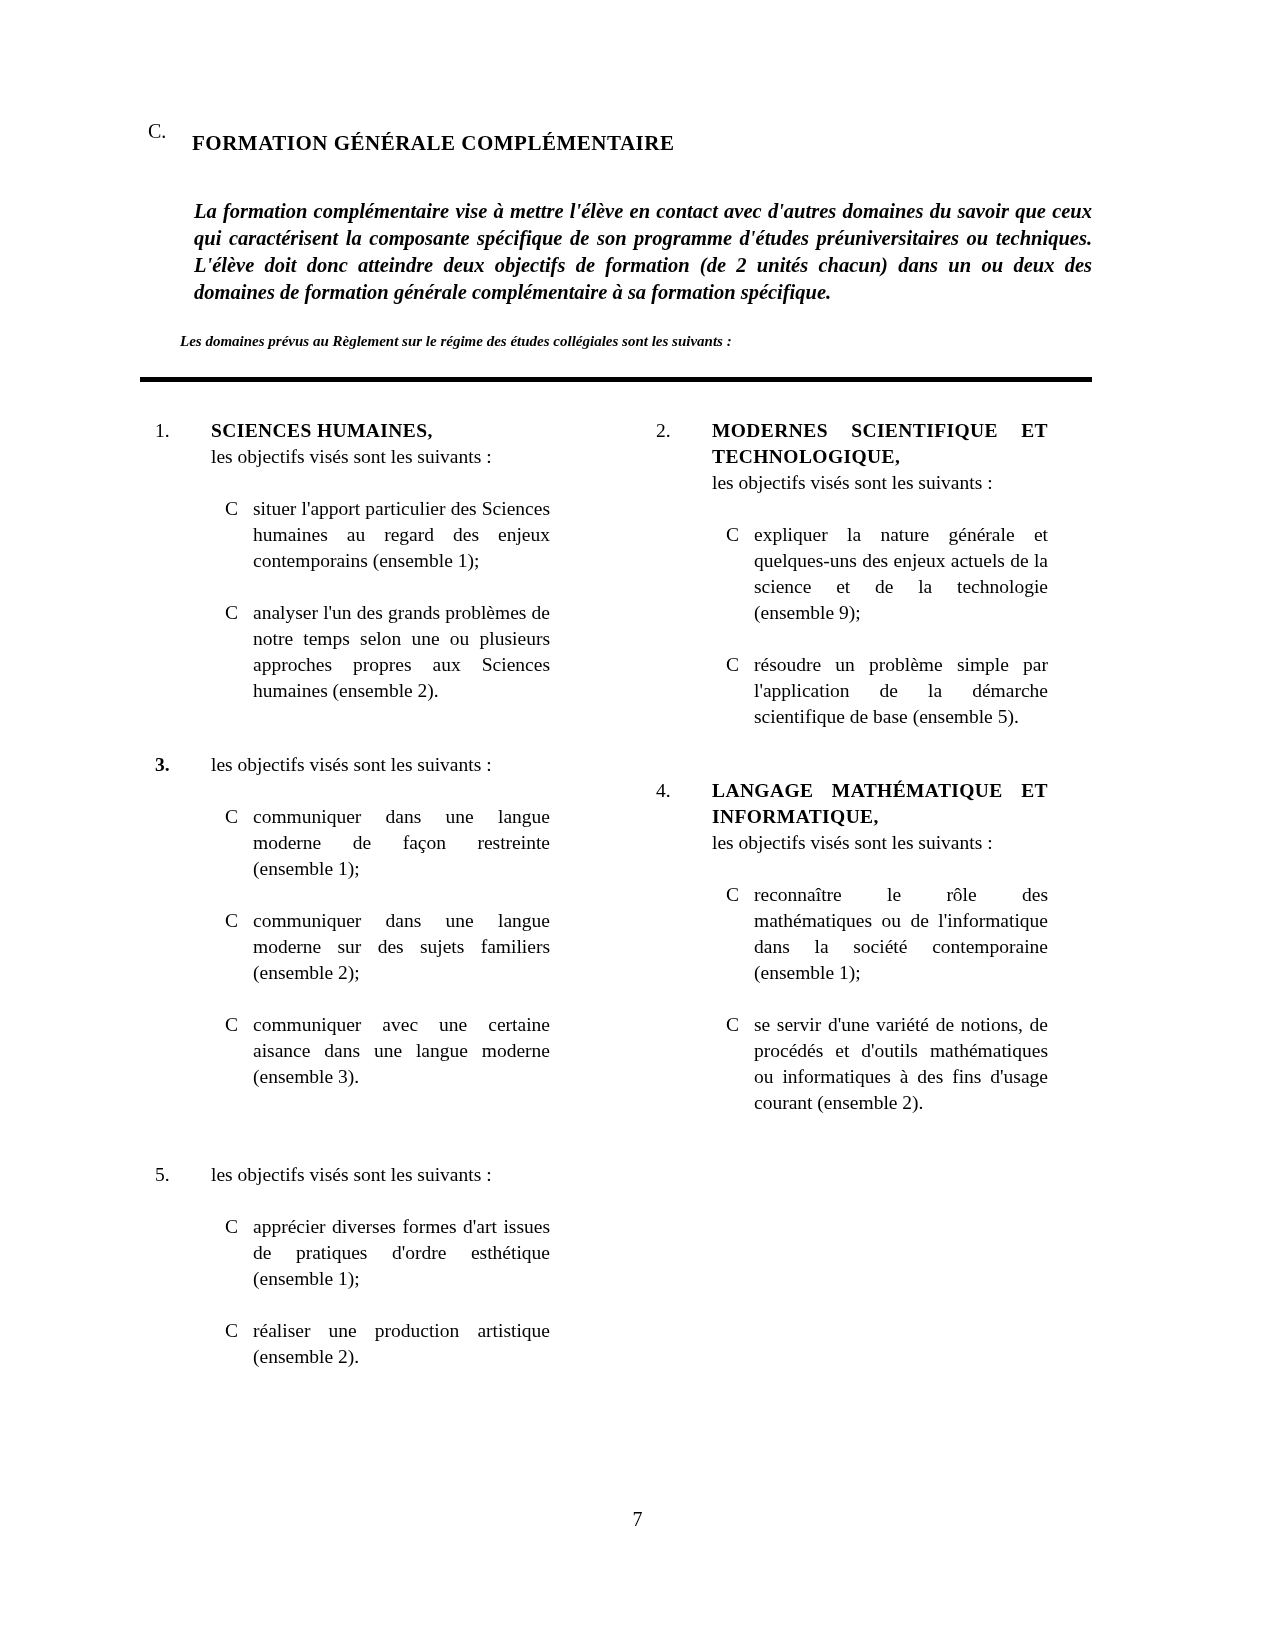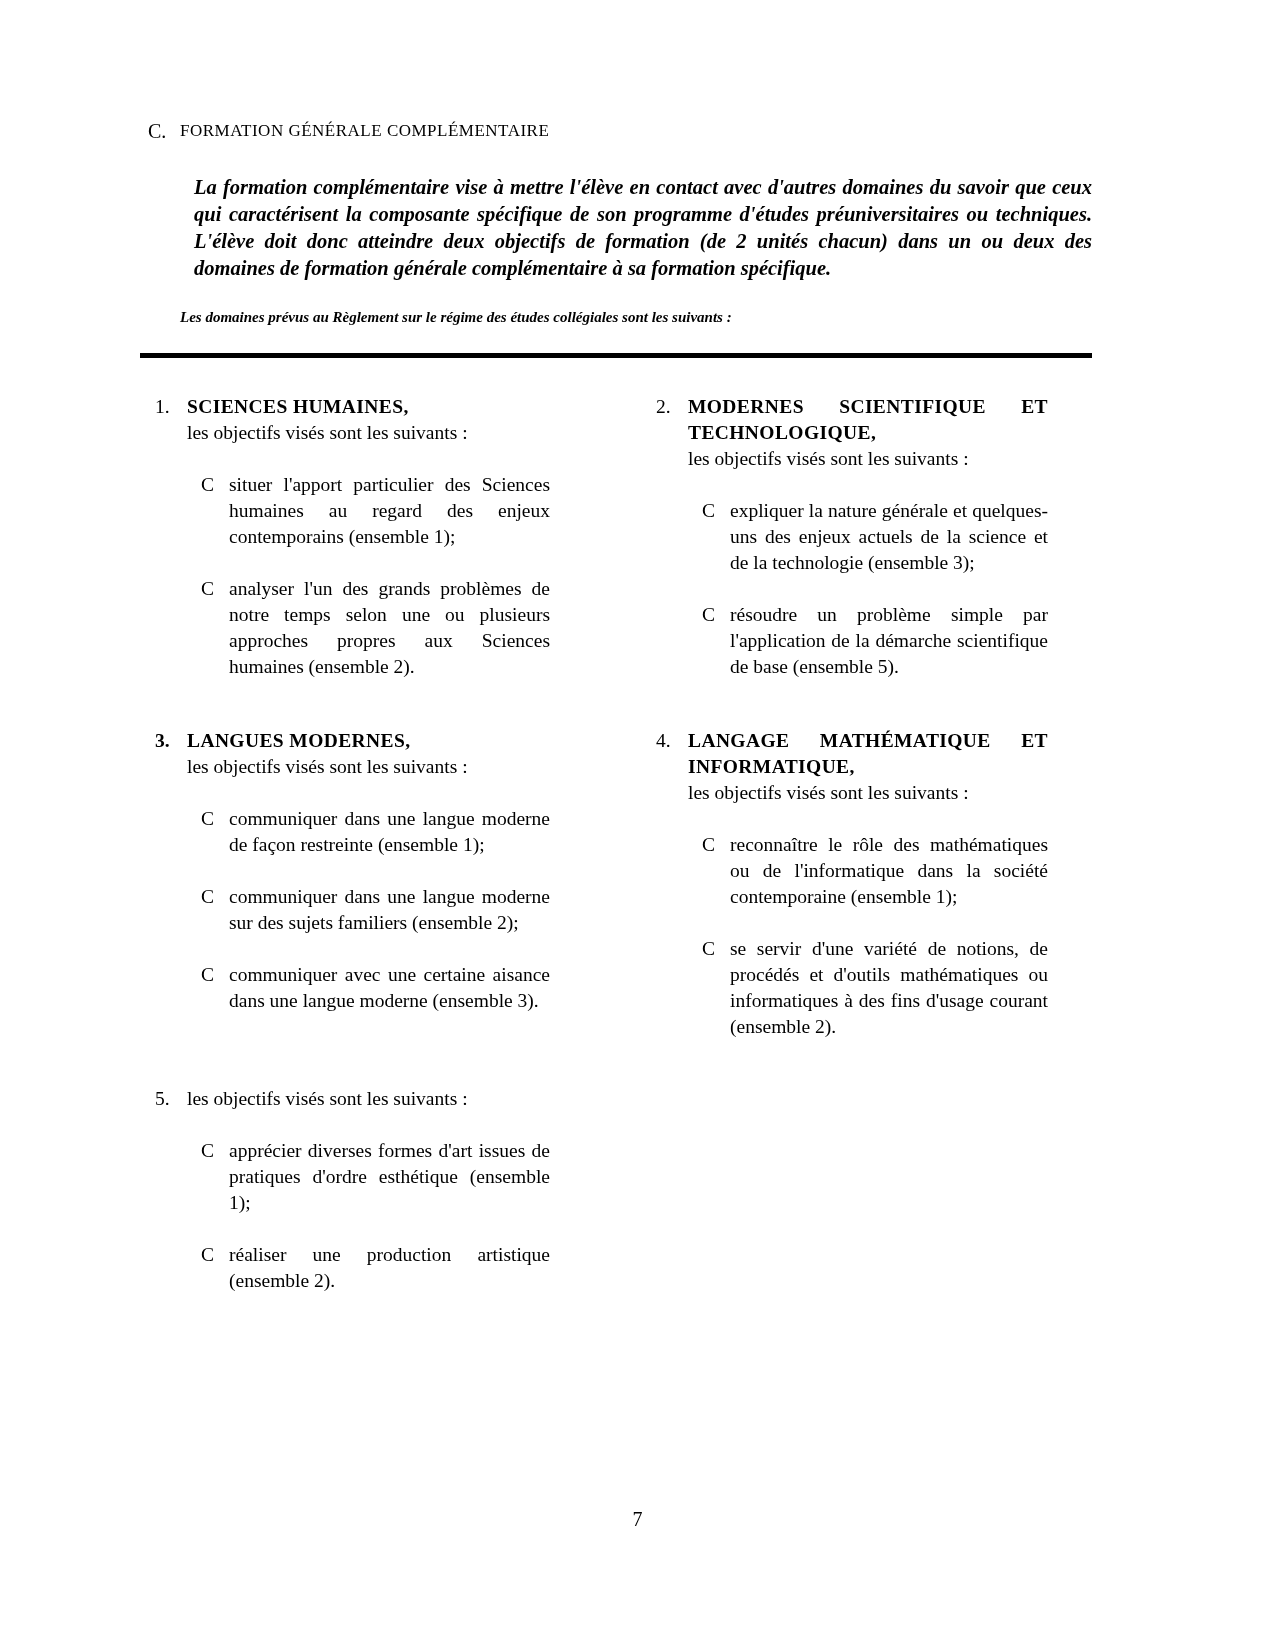--- a/index.html
+++ b/index.html
@@ -26,23 +26,23 @@
   .doc-header {
     display: flex;
     align-items: flex-start;
   }
   .sec-letter {
     width: 32px;
     flex: none;
     font-size: 20px;
   }
   .sec-title {
-    margin: 0;
-    font-size: 17px;
-    font-weight: normal;
+    margin: 12px;
+    font-size: 21px;
+    font-weight: bold;
     letter-spacing: 0.5px;
     line-height: 26px;
   }
   .sec-units {
     font-size: 19.5px;
     line-height: 25px;
   }
 
   
   .intro {
@@ -83,21 +83,21 @@
     display: flex;
   }
   .domain + .domain { margin-top: 48px; }
   .domain.extra-gap { margin-top: 72px; }
 
   .d-num {
     width: 32px;
     flex: none;
   }
   .d-num.bold { font-weight: bold; }
-  .d-body { flex: 1 1 auto; min-width: 0; }
+  .d-body { flex: 1 1 auto; min-width: 0; margin-left: 24px; }
 
   .d-title {
     font-weight: bold;
     letter-spacing: 0.4px;
     text-align: justify;
   }
   .d-lead {
     line-height: 26px;
   }
 
@@ -159,21 +159,20 @@
           <div class="obj">
             <span class="bullet">C</span>
             <span class="obj-text">analyser l'un des grands problèmes de notre temps selon une ou plusieurs approches propres aux Sciences humaines (ensemble 2).</span>
           </div>
         </div>
       </section>
 
       <section class="domain">
         <div class="d-num bold">3.</div>
         <div class="d-body">
-          <div class="d-title">LANGUES MODERNES,</div>
           <div class="d-lead">les objectifs visés sont les suivants :</div>
           <div class="obj">
             <span class="bullet">C</span>
             <span class="obj-text">communiquer dans une langue moderne de façon restreinte (ensemble 1);</span>
           </div>
           <div class="obj">
             <span class="bullet">C</span>
             <span class="obj-text">communiquer dans une langue moderne sur des sujets familiers (ensemble 2);</span>
           </div>
           <div class="obj">
@@ -202,21 +201,21 @@
 
     <div class="col-right">
 
       <section class="domain">
         <div class="d-num">2.</div>
         <div class="d-body">
           <div class="d-title">MODERNES SCIENTIFIQUE ET TECHNOLOGIQUE,</div>
           <div class="d-lead">les objectifs visés sont les suivants :</div>
           <div class="obj">
             <span class="bullet">C</span>
-            <span class="obj-text">expliquer la nature générale et quelques-uns des enjeux actuels de la science et de la technologie (ensemble 3);</span>
+            <span class="obj-text">expliquer la nature générale et quelques-uns des enjeux actuels de la science et de la technologie (ensemble 9);</span>
           </div>
           <div class="obj">
             <span class="bullet">C</span>
             <span class="obj-text">résoudre un problème simple par l'application de la démarche scientifique de base (ensemble 5).</span>
           </div>
         </div>
       </section>
 
       <section class="domain">
         <div class="d-num">4.</div>

